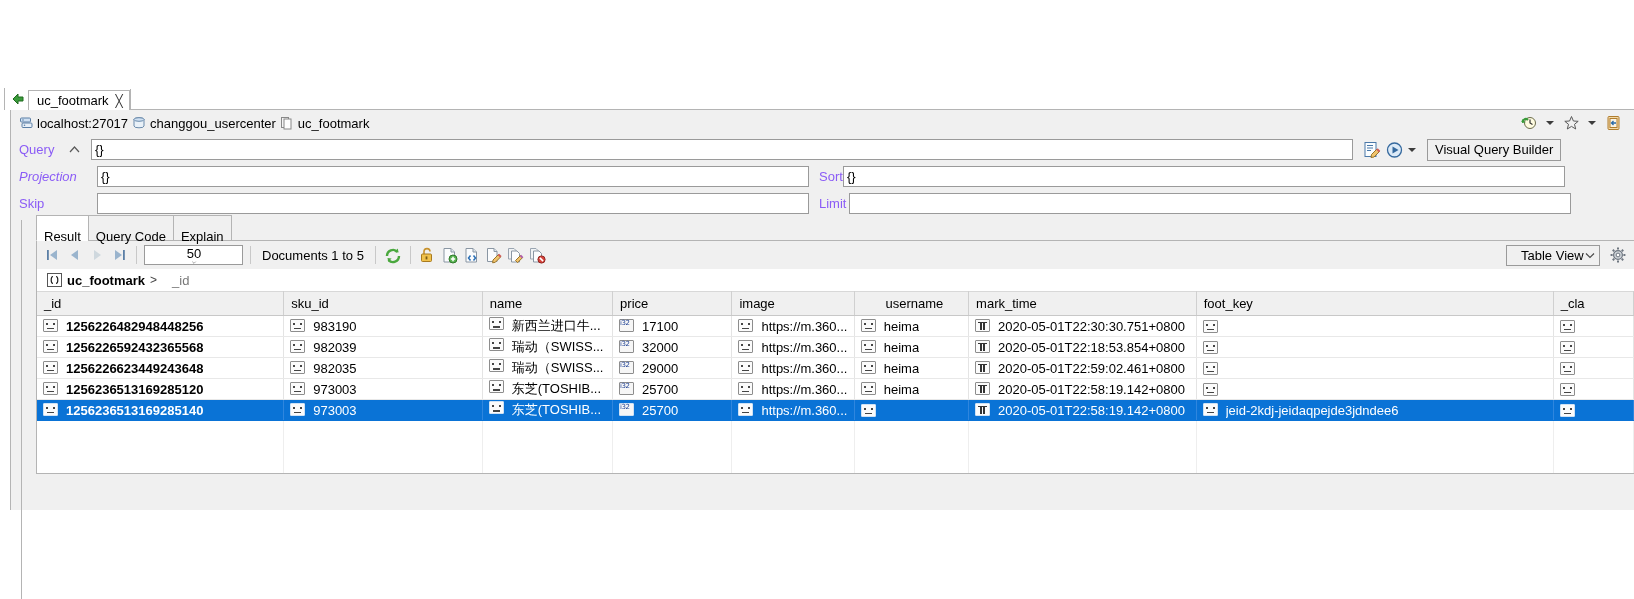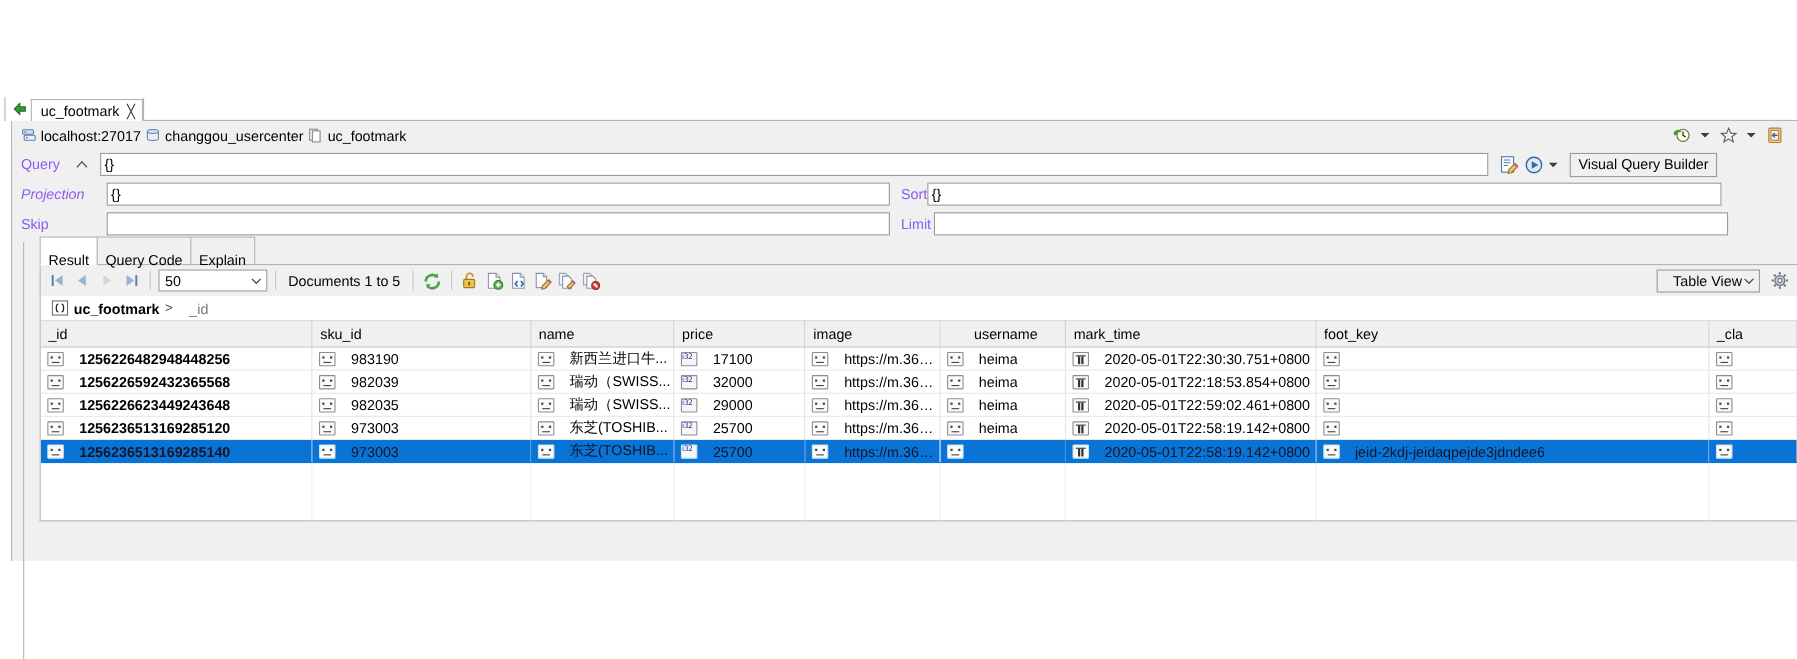--- a/index.html
+++ b/index.html
@@ -167,20 +167,21 @@
   }
   .nav-btn { width: 20px; height: 20px; display:flex; align-items:center; justify-content:center; }
   .tb-sep { width: 1px; height: 18px; background: #c8c8c8; margin: 0 5px; }
   #page-size-select {
     width: 99px; height: 20px;
     border: 1px solid #9a9a9a;
     background: #ffffff;
     display: flex; align-items: center; justify-content: space-between;
     padding: 0 4px 0 5px;
     font-size: 13px;
+    flex-direction: column;
   }
   #doc-count { font-size: 13px; padding: 0 4px; }
   #result-toolbar .spacer { flex: 1; }
   #table-view-select {
     width: 94px; height: 21px;
     border: 1px solid #9a9a9a;
     background: #f0f0f0;
     display: flex; align-items: center; justify-content: space-between;
     padding: 0 4px 0 14px;
     font-size: 13px;
@@ -234,25 +235,25 @@
     border-right: 1px solid #e4e4e4;
     border-bottom: 1px solid #e8e8e8;
     font-size: 13px;
     padding-left: 6px;
     white-space: nowrap;
     overflow: hidden;
     vertical-align: middle;
   }
   table.grid tr.selected td {
     background: #0a73d6;
-    color: #0f172a;
+    color: #ffffff;
     border-right-color: #2f86de;
     border-bottom-color: #0a73d6;
   }
-  td .cellbox { display: flex; align-items: center; gap: 14px; }
+  td .cellbox { display: flex; align-items: flex-start; gap: 8px; }
   td .celltext { overflow: hidden; text-overflow: ellipsis; white-space: nowrap; }
   td.id-cell .celltext { font-weight: bold; }
 
   
   .tglyph {
     flex: 0 0 auto;
     width: 15px; height: 13px;
     border: 1px solid #8d8d8d;
     background: #fbfbfb;
     border-radius: 1px;

